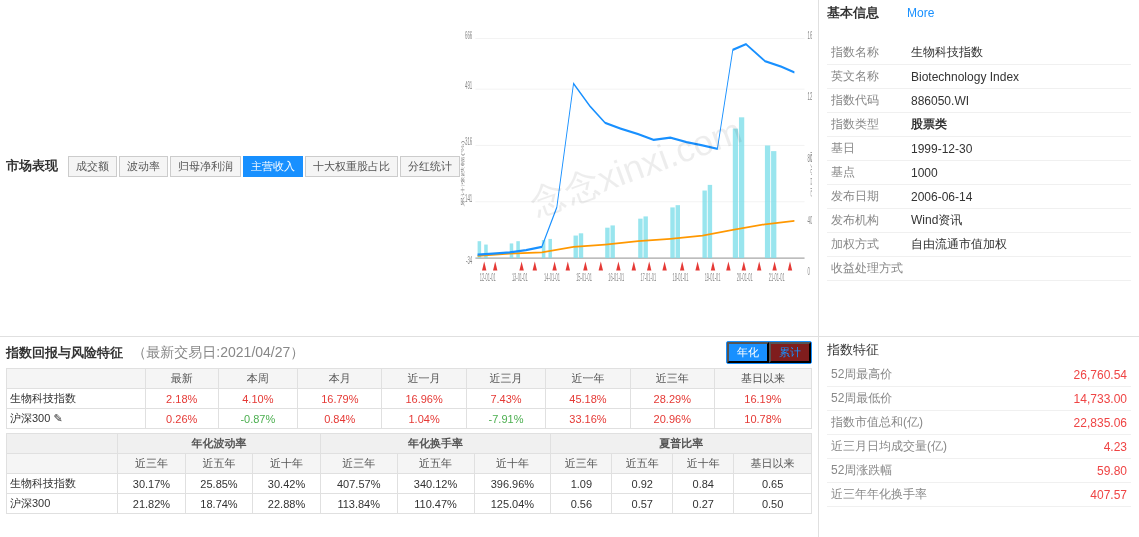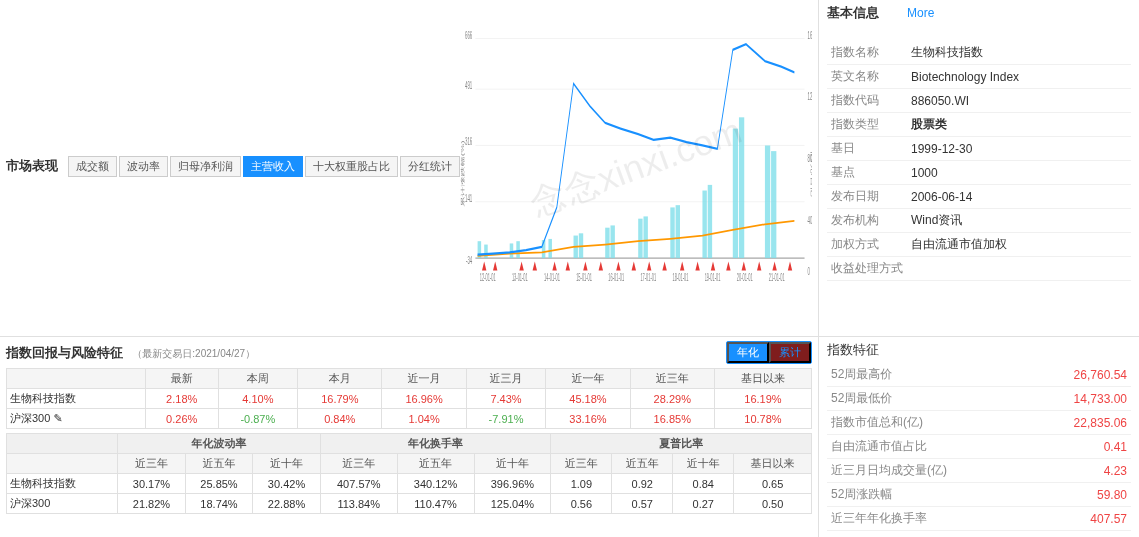--- a/index.html
+++ b/index.html
@@ -124,21 +124,21 @@
       display: flex;
       align-items: center;
       justify-content: space-between;
       margin-bottom: 4px;
     }
     .return-title {
       font-size: 13px;
       font-weight: bold;
     }
     .return-subtitle {
-      font-size: 10px;
+      font-size: 14px;
       color: #888;
       margin-left: 6px;
     }
     .toggle-group {
       display: flex;
       border: 1px solid #1890ff;
       border-radius: 2px;
       overflow: hidden;
     }
     .toggle-btn {
@@ -433,21 +433,21 @@
             <td class="red-val">16.19%</td>
           </tr>
           <tr>
             <td class="row-label">沪深300 ✎</td>
             <td class="red-val">0.26%</td>
             <td class="green-val">-0.87%</td>
             <td class="red-val">0.84%</td>
             <td class="red-val">1.04%</td>
             <td class="green-val">-7.91%</td>
             <td class="red-val">33.16%</td>
-            <td class="red-val">16.85%</td>
+            <td class="red-val">20.96%</td>
             <td class="red-val">10.78%</td>
           </tr>
         </tbody>
       </table>
 
       <table class="return-table">
         <thead>
           <tr class="section-header-row">
             <th></th>
             <th colspan="3">年化波动率</th>
@@ -509,24 +509,20 @@
         </tr>
         <tr>
           <td>52周最低价</td>
           <td>14,733.00</td>
         </tr>
         <tr>
           <td>指数市值总和(亿)</td>
           <td>22,835.06</td>
         </tr>
         <tr>
-          <td>自由流通市值占比</td>
-          <td>0.41</td>
-        </tr>
-        <tr>
           <td>近三月日均成交量(亿)</td>
           <td>4.23</td>
         </tr>
         <tr>
           <td>52周涨跌幅</td>
           <td>59.80</td>
         </tr>
         <tr>
           <td>近三年年化换手率</td>
           <td>407.57</td>

